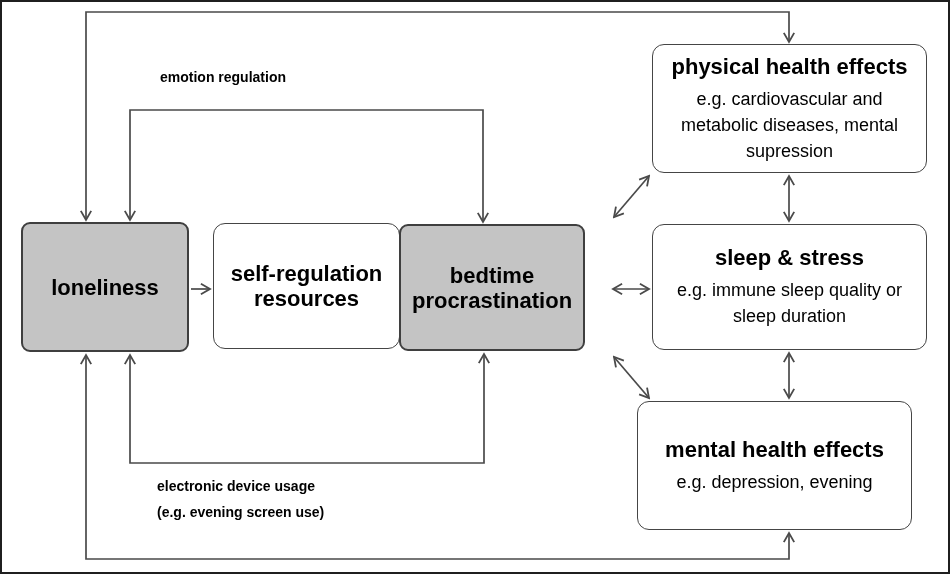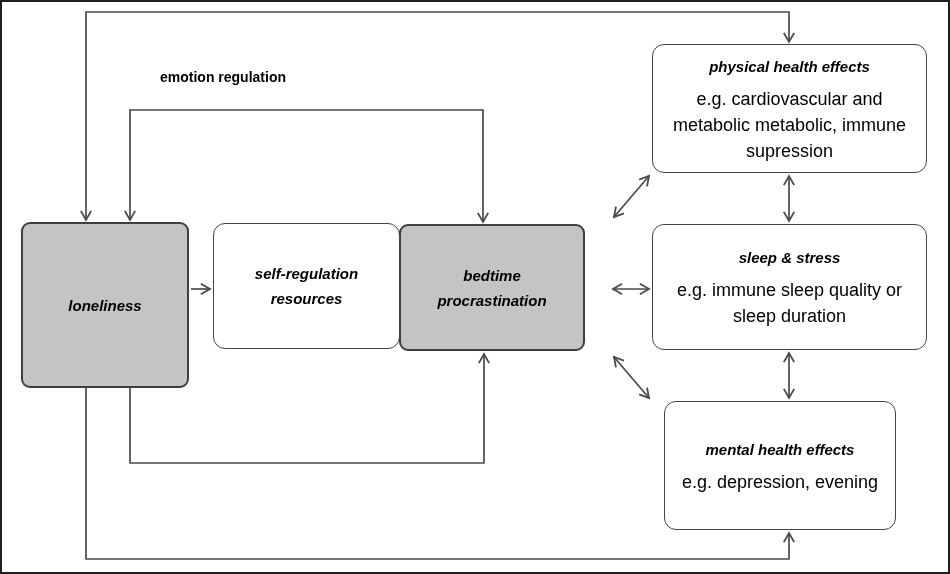--- a/index.html
+++ b/index.html
@@ -22,38 +22,38 @@
     flex-direction: column;
     align-items: center;
     justify-content: center;
     text-align: center;
     color: #000000;
     border-radius: 10px;
     padding: 0 14px;
   }
   .node.gray  { background: #c4c4c4; border: 2.5px solid #3f3f3f; border-radius: 9px; }
   .node.white { background: #ffffff; border: 1.5px solid #454545; border-radius: 12px; }
-  .node-title { font-weight: bold; font-size: 15px; line-height: 25px; font-style: italic; }
+  .node-title { font-weight: bold; font-size: 22px; line-height: 25px; }
   .node-desc  { font-size: 18px; line-height: 26px; margin-top: 7px; }
   .edge-label {
     position: absolute;
     font-weight: bold;
     font-size: 14px;
     line-height: 26px;
     text-align: left;
     white-space: pre-line;
     color: #000000;
   }
   
-  #n-loneliness { left: 19px;  top: 220px; width: 168px; height: 166px; }
+  #n-loneliness { left: 19px;  top: 220px; width: 168px; height: 130px; }
   #n-selfreg    { left: 211px; top: 221px; width: 187px; height: 126px; }
   #n-bedtime    { left: 397px; top: 222px; width: 186px; height: 127px; }
   #n-physical   { left: 650px; top: 42px;  width: 275px; height: 129px; }
   #n-sleep      { left: 650px; top: 222px; width: 275px; height: 126px; }
-  #n-mental     { left: 662px; top: 399px; width: 232px; height: 129px; }
+  #n-mental     { left: 635px; top: 399px; width: 275px; height: 129px; }
   #lbl-emotion  { left: 158px; top: 62px;  width: 290px; }
   #lbl-device   { left: 155px; top: 471px; width: 300px; }
 </style>
 </head>
 <body>
 
 <div class="frame">
 
   <svg class="edges" width="950" height="574" viewBox="0 0 950 574">
     <defs>
@@ -82,29 +82,31 @@
   <div id="n-selfreg" class="node white">
     <div class="node-title">self-regulation resources</div>
   </div>
 
   <div id="n-bedtime" class="node gray">
     <div class="node-title">bedtime procrastination</div>
   </div>
 
   <div id="n-physical" class="node white">
     <div class="node-title">physical health effects</div>
-    <div class="node-desc">e.g. cardiovascular and metabolic metabolic, immune supression</div>
+    <div class="node-desc">e.g. cardiovascular and metabolic diseases, mental supression</div>
   </div>
 
   <div id="n-sleep" class="node white">
     <div class="node-title">sleep &amp; stress</div>
     <div class="node-desc">e.g. immune sleep quality or sleep duration</div>
   </div>
 
   <div id="n-mental" class="node white">
     <div class="node-title">mental health effects</div>
     <div class="node-desc">e.g. depression, evening</div>
   </div>
 
   <div id="lbl-emotion" class="edge-label">emotion regulation</div>
 
+  <div id="lbl-device" class="edge-label">electronic device usage
+(e.g. evening screen use)</div>
 
 </div>
 
 </body></html>

